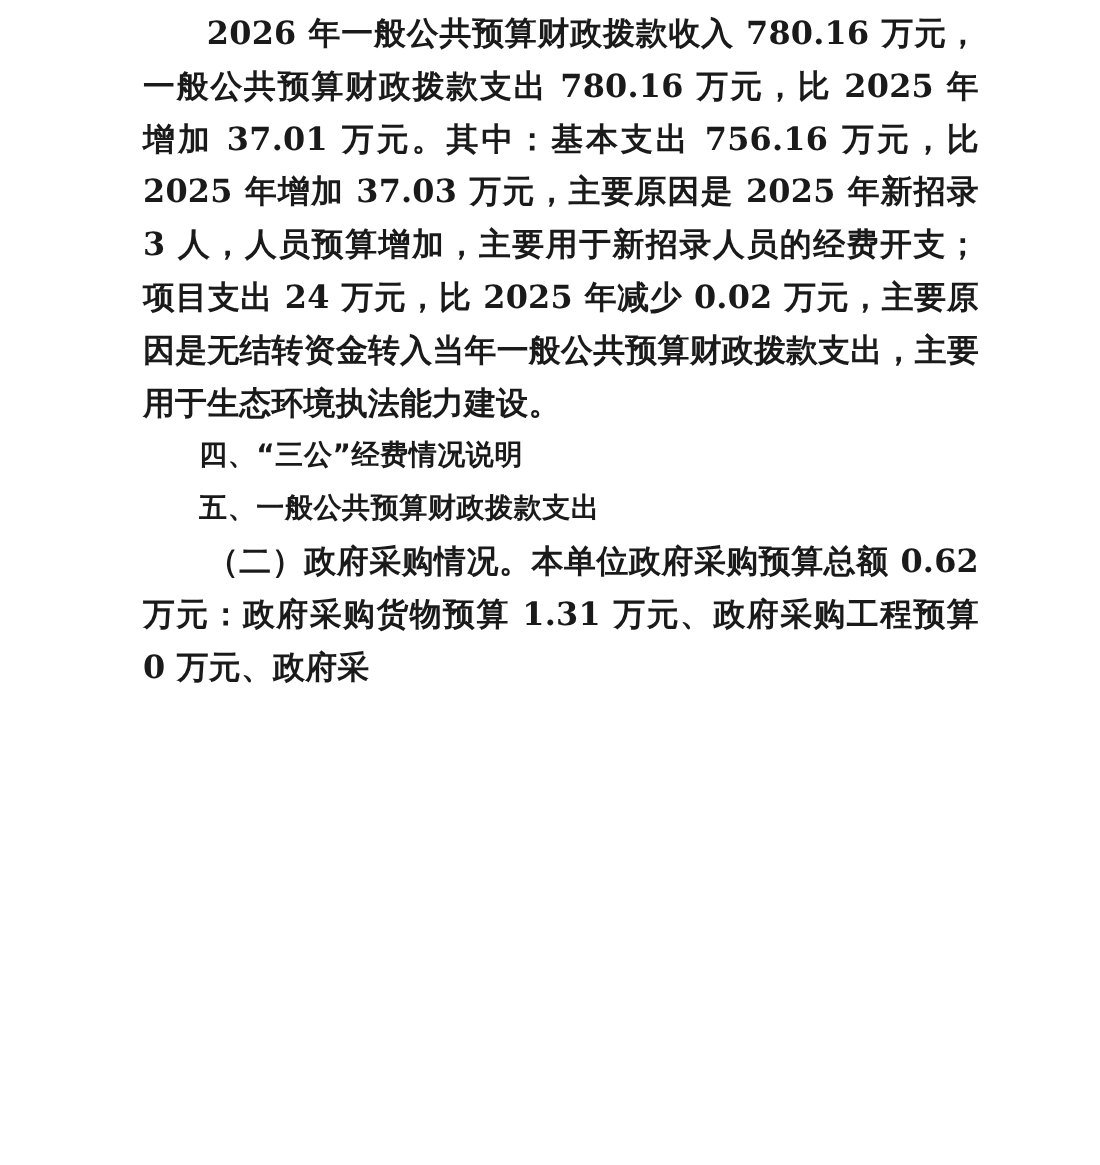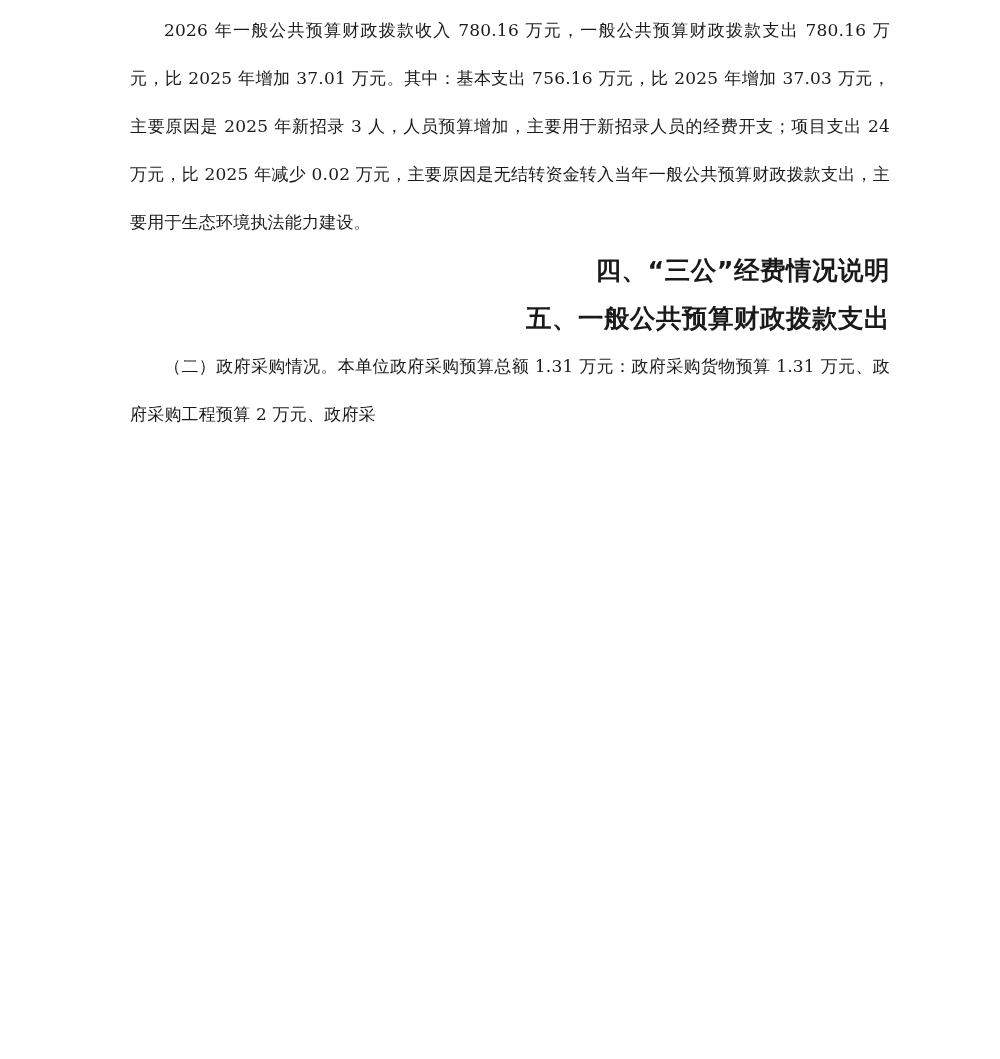--- a/index.html
+++ b/index.html
@@ -15,54 +15,54 @@
     overflow: hidden;
   }
   .page {
     position: relative;
     width: 1000px;
     height: 1059px;
     box-sizing: border-box;
     padding: 6px 110px 0 130px;
   }
   .para {
-    font-size: 17px;
+    font-size: 29px;
     line-height: 48px;
     text-align: justify;
     text-justify: inter-ideograph;
     text-align-last: left;
     margin: 0;
     letter-spacing: 0.2px;
+    font-weight: bold;
   }
   .indent {
     text-indent: 2em;
   }
   .heading {
     font-size: 25.5px;
     line-height: 48px;
     font-weight: bold;
     text-indent: 2em;
     margin: 0;
     letter-spacing: 0.5px;
     font-family: "DejaVu Sans", "Liberation Sans", sans-serif;
-    text-align: right;
   }
   .block {
     margin-bottom: 0;
   }
 </style>
 </head>
 <body>
 
 <div class="page">
 
   <p class="para indent block">2026 年一般公共预算财政拨款收入 780.16 万元，一般公共预算财政拨款支出 780.16 万元，比 2025 年增加 37.01 万元。其中：基本支出 756.16 万元，比 2025 年增加 37.03 万元，主要原因是 2025 年新招录 3 人，人员预算增加，主要用于新招录人员的经费开支；项目支出 24 万元，比 2025 年减少 0.02 万元，主要原因是无结转资金转入当年一般公共预算财政拨款支出，主要用于生态环境执法能力建设。</p>
 
 
   <p class="heading">四、“三公”经费情况说明</p>
 
 
   <p class="heading">五、一般公共预算财政拨款支出</p>
 
 
-  <p class="para indent block">（二）政府采购情况。本单位政府采购预算总额 1.31 万元：政府采购货物预算 1.31 万元、政府采购工程预算 2 万元、政府采</p>
+  <p class="para indent block">（二）政府采购情况。本单位政府采购预算总额 0.62 万元：政府采购货物预算 1.31 万元、政府采购工程预算 0 万元、政府采</p>
 
 </div>
 
 </body></html>

